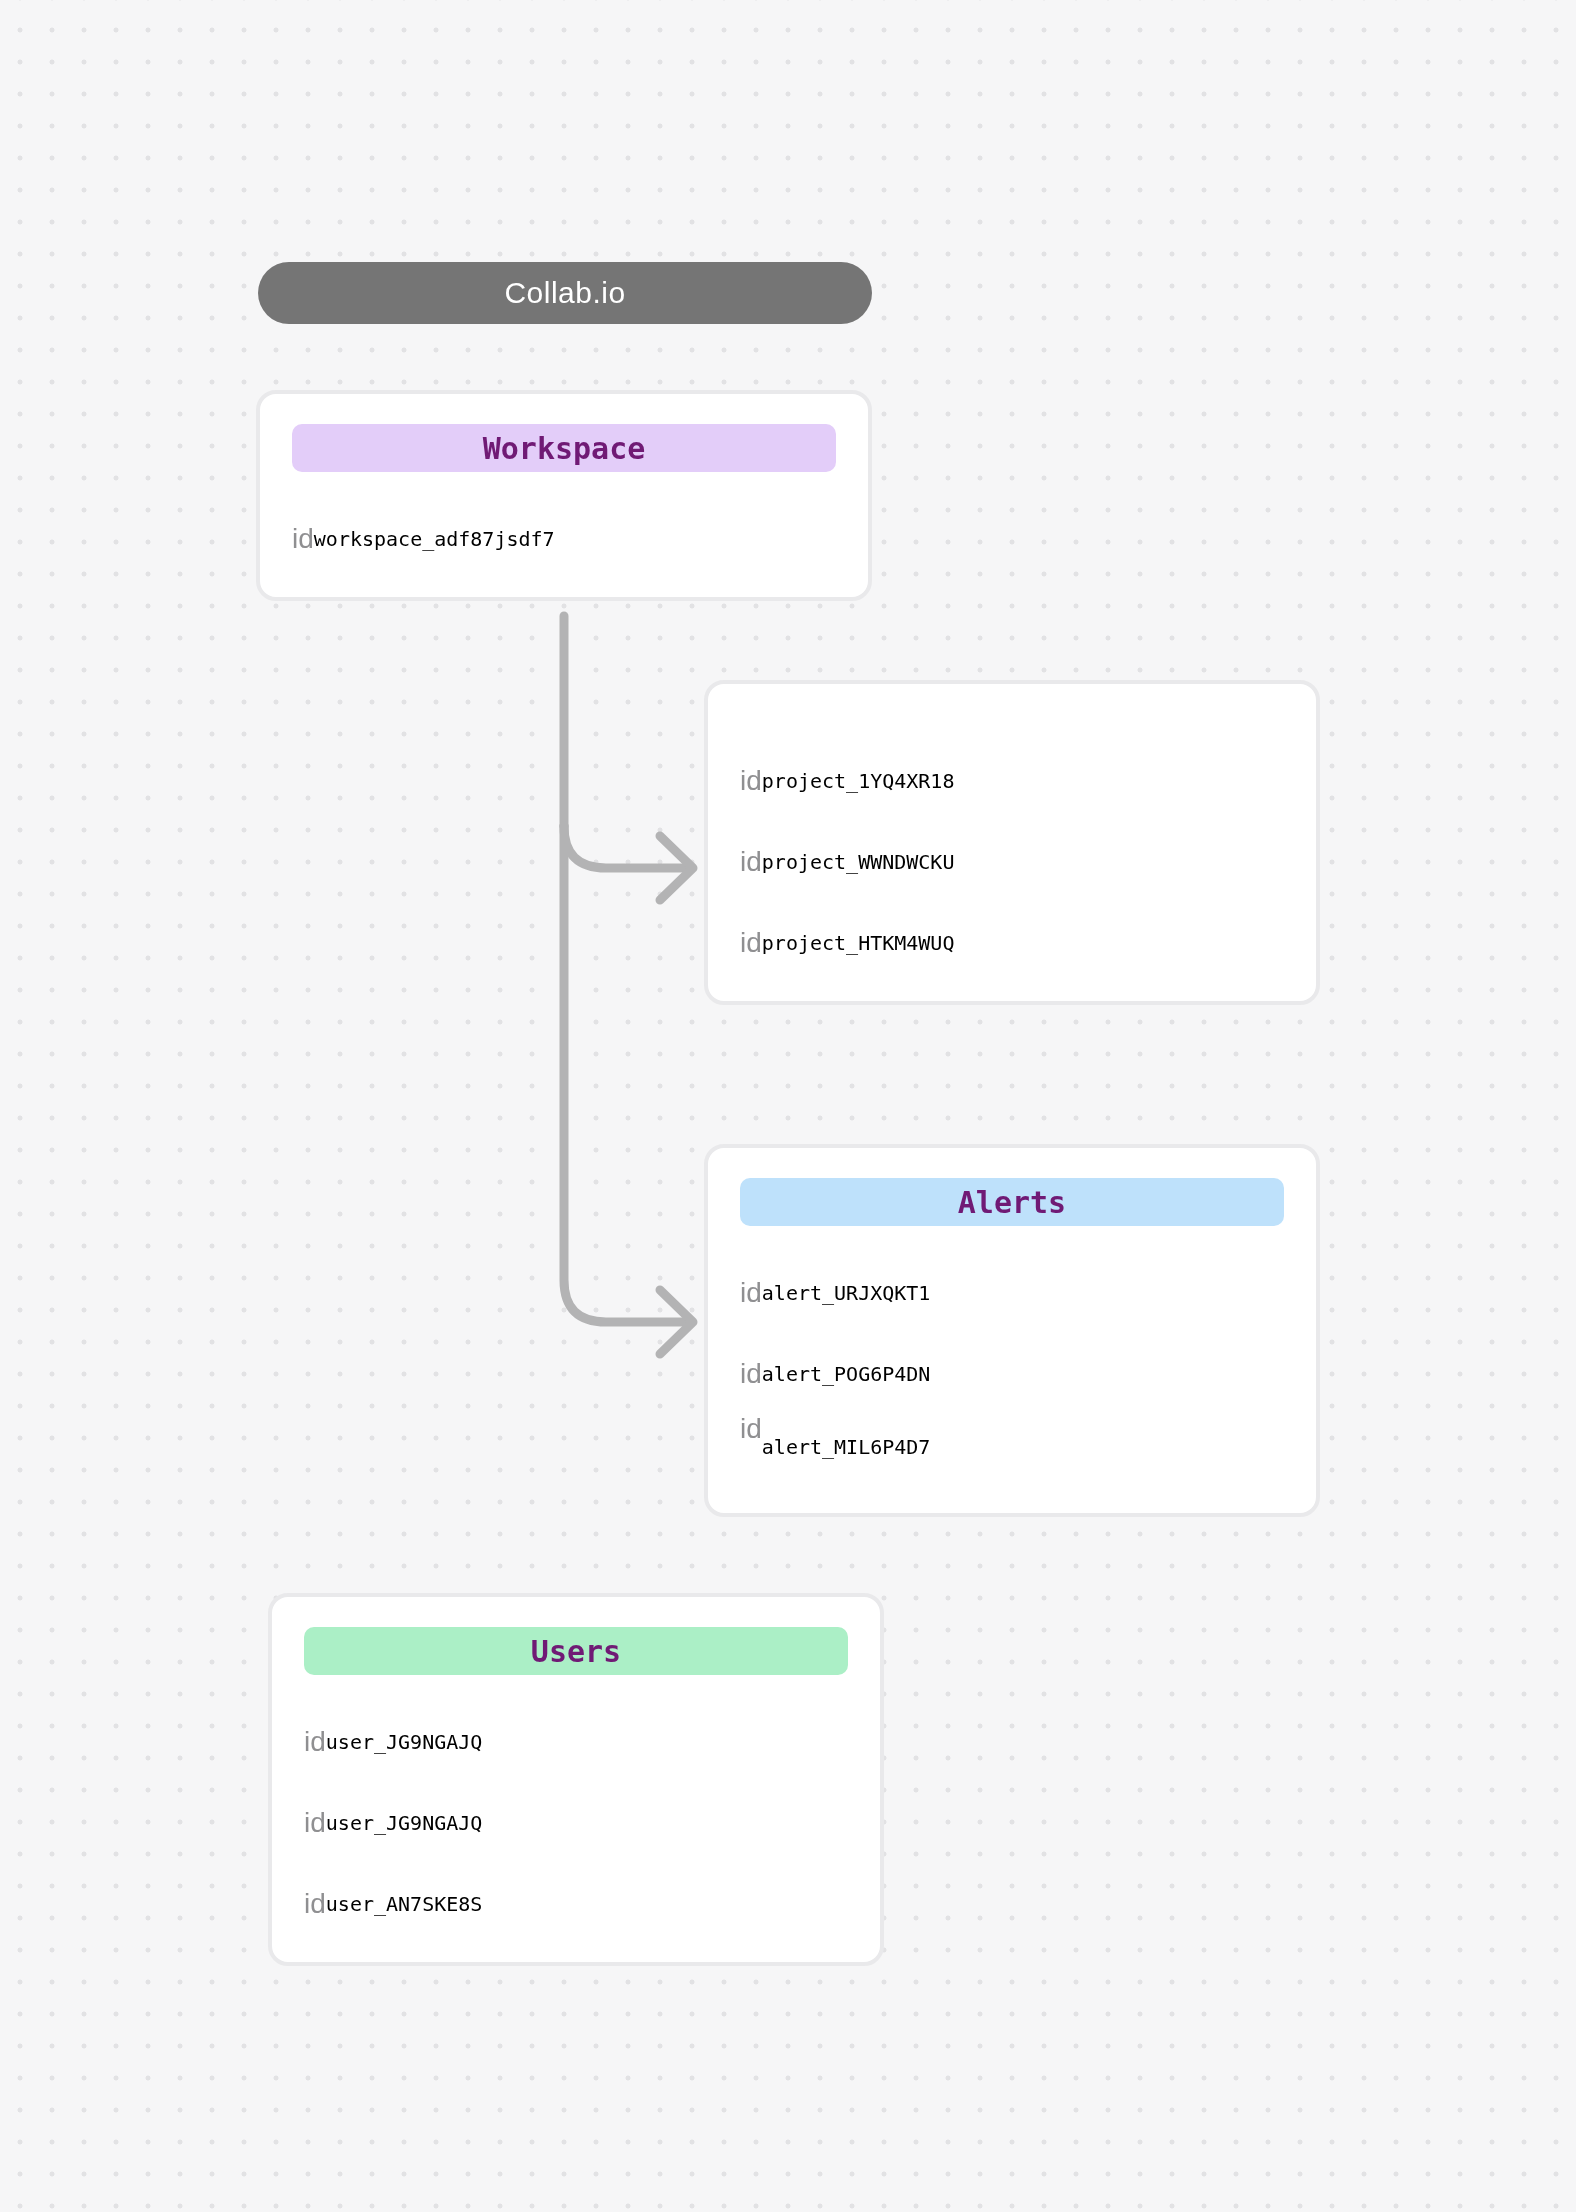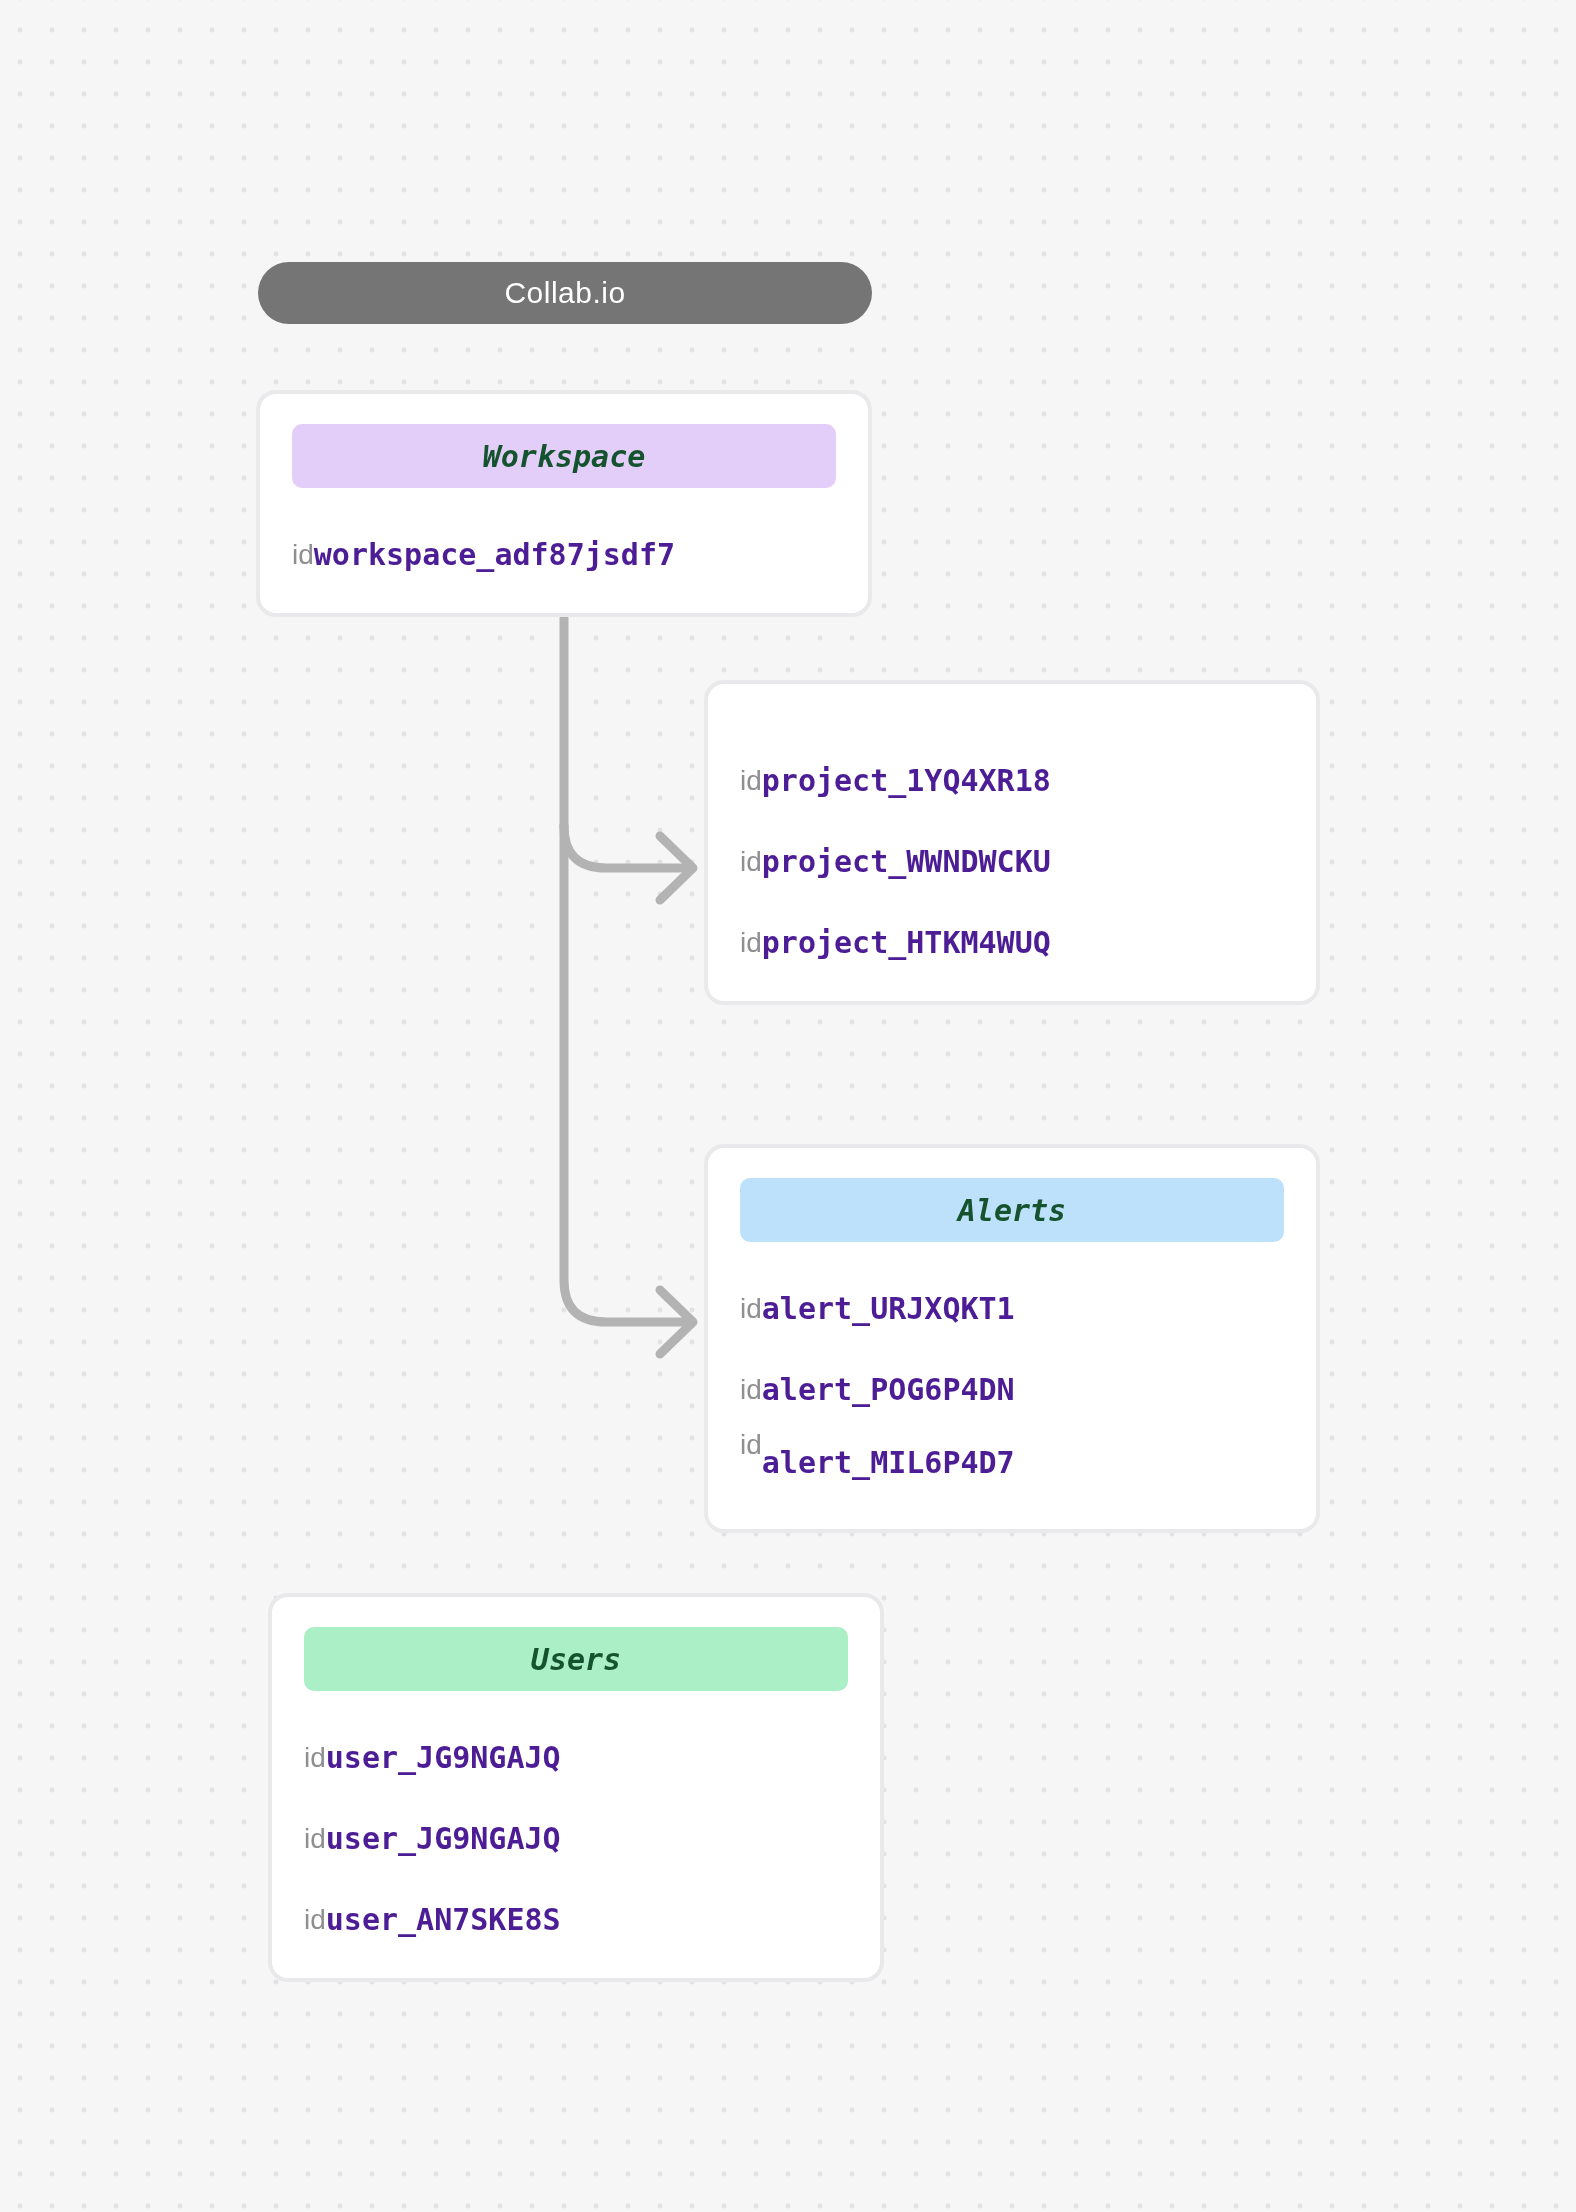--- a/index.html
+++ b/index.html
@@ -53,51 +53,50 @@
     background: #ffffff;
     border: 4px solid #e9e9eb;
     border-radius: 20px;
     padding: 30px 32px 18px 32px;
   }
   .card-workspace { left: 256px; top: 390px; }
   .card-projects  { left: 704px; top: 680px; }
   .card-alerts    { left: 704px; top: 1144px; }
   .card-users     { left: 268px; top: 1593px; }
   .card-header {
-    height: 64px;
+    height: 48px;
     border-radius: 10px;
     display: flex;
     align-items: center;
     justify-content: center;
     font-family: "DejaVu Sans Mono", monospace;
     font-weight: 700;
     font-size: 30px;
-    color: #14532d;
-    font-style: italic;
+    color: #701a75;
   }
   .header-purple { background: #e3cdf9; }
   .header-blue   { background: #bee1fb; }
   .header-green  { background: #abefc6; }
   .rows { margin-top: 26px; }
   .row {
     height: 81px;
     display: flex;
     align-items: center;
     justify-content: flex-start;
   }
   .field-label {
     font-family: "Liberation Sans", sans-serif;
     font-size: 28px;
     color: #8f8f91;
   }
   .field-value {
     font-family: "DejaVu Sans Mono", monospace;
-    font-weight: 700;
-    font-size: 30px;
-    color: #4c1d95;
+    font-weight: 400;
+    font-size: 20px;
+    color: #000000;
   }
   
   .shift-a { transform: translateY(-26px); }
   .shift-b { transform: translateY(-8px); }
 </style>
 </head>
 <body>
 
 <div class="canvas">
 

